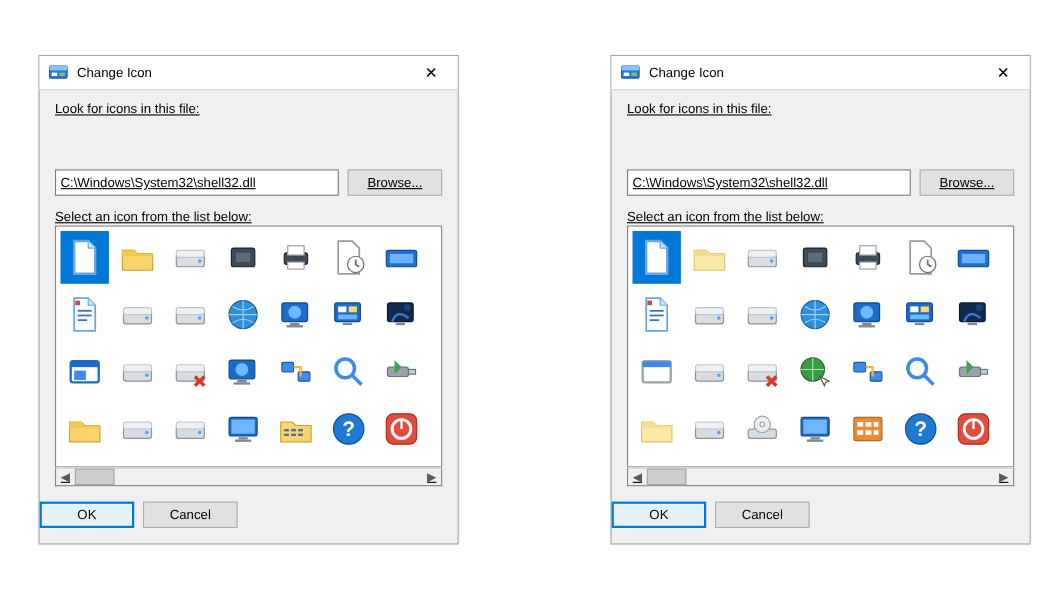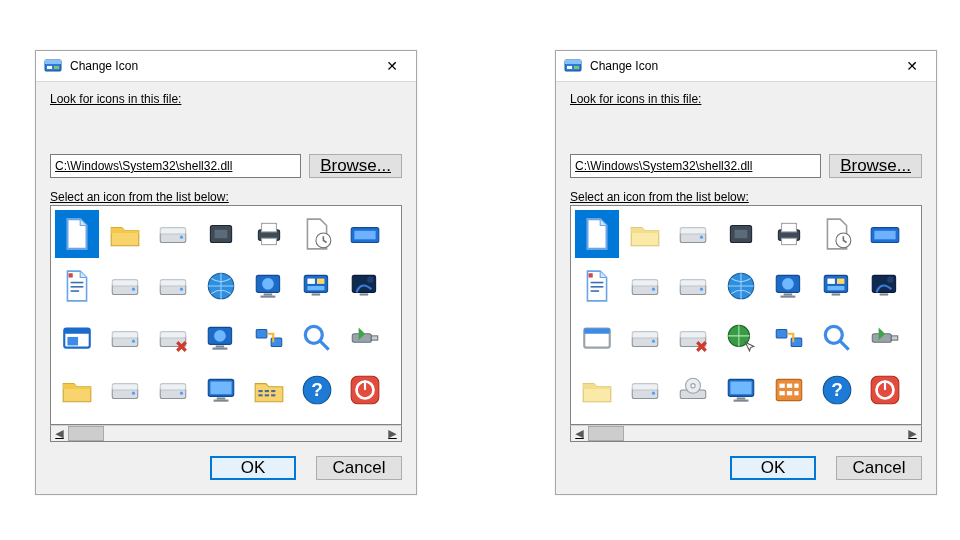--- a/index.html
+++ b/index.html
@@ -9,32 +9,32 @@
   .dlg.right{left:555px;top:50px;}
   .titlebar{height:30px;background:#fff;border-bottom:1px solid #d8d8d8;display:flex;align-items:center;padding:0 6px 0 8px;}
   .title-icon{width:18px;height:18px;margin-right:8px;display:flex;align-items:center;justify-content:center;}
   .title-icon svg{width:18px;height:18px;}
   .title-text{flex:1;font-size:12px;}
   .titlebar .x{width:36px;height:30px;display:flex;align-items:center;justify-content:center;font-size:14px;font-family:Arial;-webkit-user-select:none;user-select:none;}
   .body{padding:10px 14px 0 14px;text-decoration:underline;}
   .label{margin:0 0 4px 0;}
   .path-row{display:flex;gap:8px;align-items:flex-start;margin-bottom:12px;margin-top:48px;}
   .path-input{flex:1;height:22px;border:1px solid #7a7a7a;background:#fff;padding:0 4px;font-family:inherit;font-size:12px;}
-  .btn{height:24px;min-width:86px;border:1px solid #adadad;background:#e1e1e1;font-family:inherit;font-size:17px;padding:0 10px;cursor:default;}
+  .btn{height:24px;min-width:86px;border:1px solid #adadad;background:#e1e1e1;font-family:inherit;font-size:12px;padding:0 10px;cursor:default;}
   .btn.primary{border:2px solid #0078d7;background:#e5f1fb;height:24px;line-height:20px;}
   .select-label{margin-bottom:1px;}
   .icon-pane{background:#fff;border:1px solid #838383;width:352px;height:220px;padding:4px 4px 0 4px;box-sizing:border-box;overflow:hidden;}
   .icon-grid{display:grid;grid-template-columns:repeat(7,44px);grid-auto-rows:48px;gap:4px 4px;}
   .icon-cell{width:44px;height:48px;display:flex;align-items:center;justify-content:center;position:relative;}
   .icon-cell.selected{background:#0078d7;}
   .hscroll{height:17px;border:1px solid #838383;border-top:1px solid #cfcfcf;background:#f0f0f0;width:352px;display:flex;align-items:center;box-sizing:border-box;}
   .hscroll .arrow{width:17px;height:15px;display:flex;align-items:center;justify-content:center;color:#5a5a5a;font-size:11px;}
   .hscroll .track{flex:1;height:15px;position:relative;}
   .hscroll .thumb{position:absolute;left:0;top:0;height:15px;width:36px;background:#cdcdcd;border:1px solid #a9a9a9;box-sizing:border-box;}
-  .footer{display:flex;justify-content:flex-end;gap:20px;padding:14px 14px 14px 0;}
+  .footer{display:flex;gap:8px;padding:14px 14px 14px 0;}
   
   svg{display:block;}
 </style>
 </head>
 <body>
 <div class="stage">
 
 <div class="dlg left">
   <div class="titlebar">
     <span class="title-icon">

